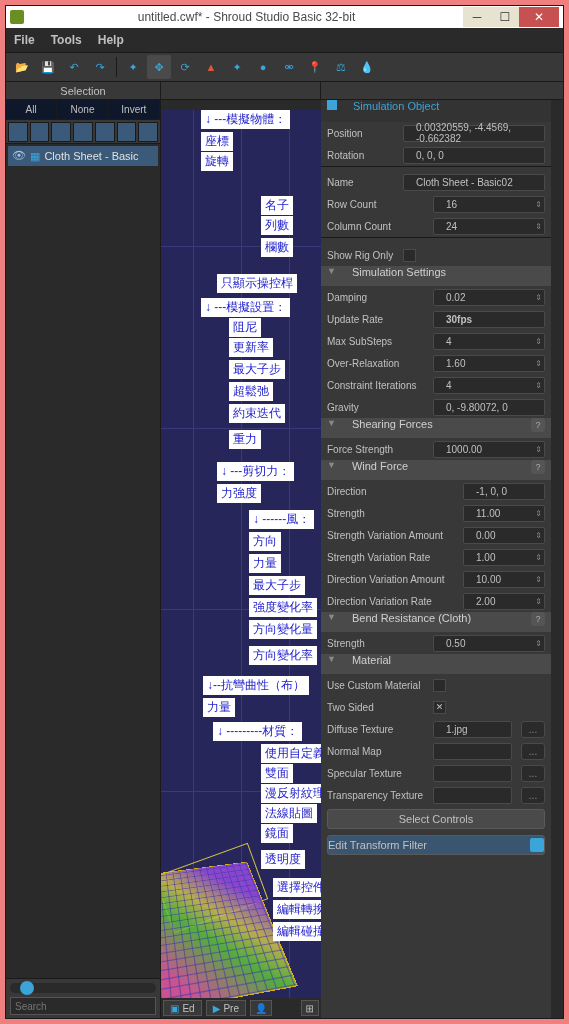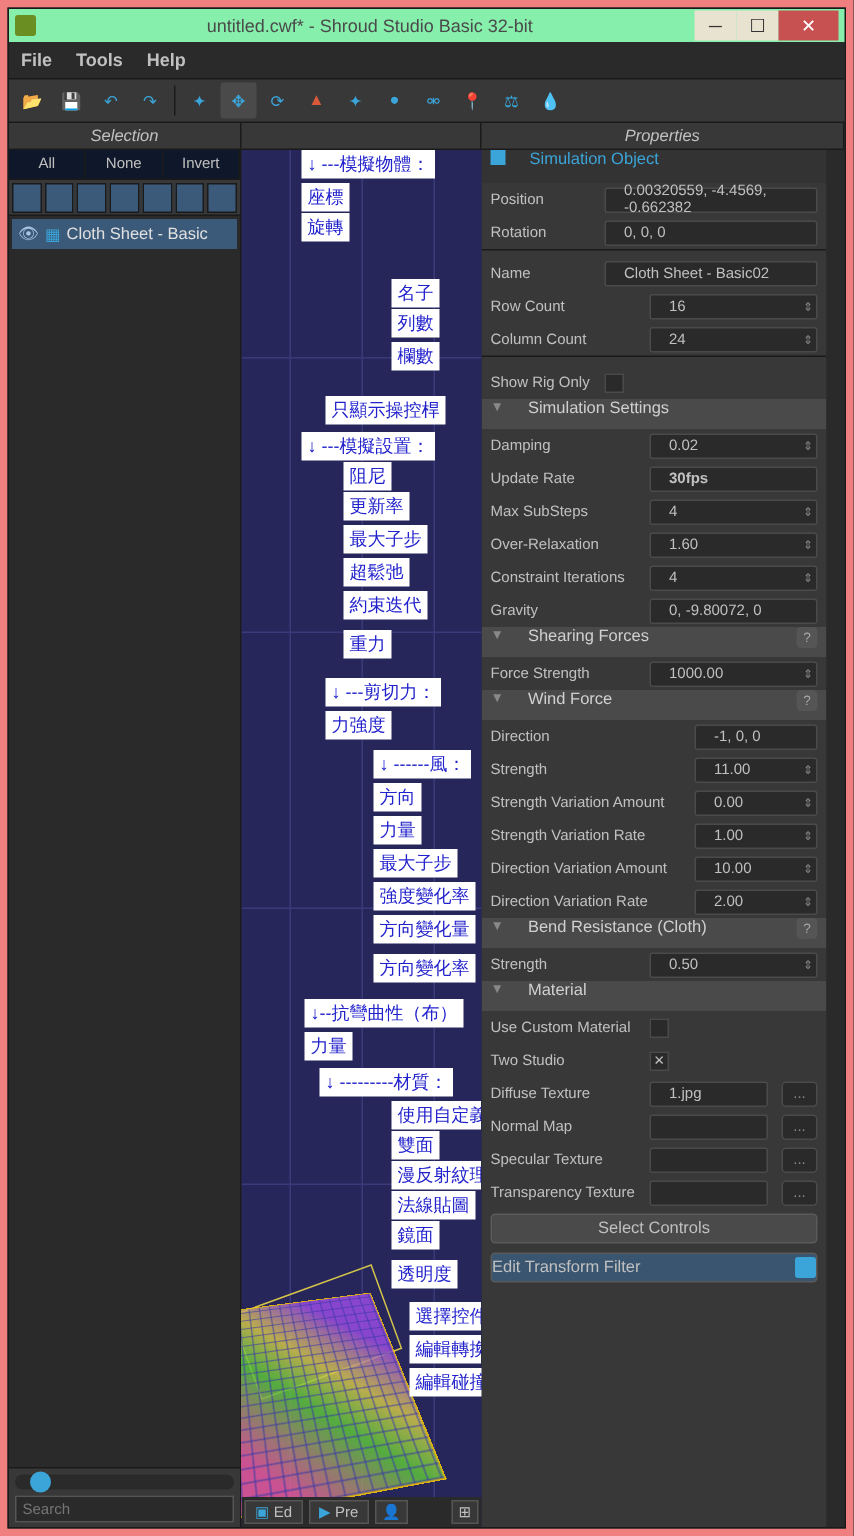--- a/index.html
+++ b/index.html
@@ -1,46 +1,46 @@
 <!DOCTYPE html>
 <html><head>
 <meta charset="utf-8">
 <style>
 * { margin: 0; padding: 0; box-sizing: border-box; font-family: "Segoe UI", Arial, sans-serif; }
 body { background: #f08080; width: 569px; height: 1024px; overflow: hidden; font-size: 11px; }
 .window { position: absolute; top: 5px; left: 5px; right: 5px; bottom: 5px; background: #2a2a2a; border: 1px solid #1a1a1a; display: flex; flex-direction: column; }
-.titlebar { background: #86efac; height: 22px; display: flex; align-items: center; padding: 0 4px; color: #333; font-size: 12px; }
+.titlebar { background: #ffffff; height: 22px; display: flex; align-items: center; padding: 0 4px; color: #333; font-size: 12px; }
 .titlebar-icon { width: 14px; height: 14px; background: #6b8e23; border-radius: 2px; margin-right: 6px; }
 .titlebar-text { flex: 1; text-align: center; color: #4a4a4a; }
 .titlebar-buttons { display: flex; gap: 0; }
 .titlebar-btn { width: 28px; height: 20px; background: #e8e2d0; display: flex; align-items: center; justify-content: center; color: #333; cursor: pointer; }
 .titlebar-btn.close { background: #c75050; color: #fff; width: 40px; }
 .menubar { background: #2a2a2a; height: 24px; display: flex; align-items: center; padding: 0 8px; gap: 16px; color: #c0c0c0; font-size: 12px; }
 .menubar span { cursor: pointer; font-weight: bold; }
 .toolbar { background: #383838; height: 30px; display: flex; align-items: center; padding: 0 4px; gap: 2px; border-top: 1px solid #1a1a1a; border-bottom: 1px solid #1a1a1a; }
 .tool-btn { width: 24px; height: 24px; display: flex; align-items: center; justify-content: center; color: #3ba4d8; cursor: pointer; border-radius: 2px; }
 .tool-btn.active { background: #4a4a4a; }
 .tool-sep { width: 1px; height: 20px; background: #1a1a1a; margin: 0 2px; }
 .panels-header { background: #383838; height: 18px; display: flex; border-bottom: 1px solid #1a1a1a; }
-.panel-title { flex: 1; text-align: center; color: #c0c0c0; font-size: 11px; line-height: 18px; border-right: 1px solid #1a1a1a; font-style: italic; }
+.panel-title { flex: 1; text-align: center; color: #c0c0c0; font-size: 11px; line-height: 18px; border-right: 1px solid #1a1a1a; }
 .panel-title:first-child { flex: 0 0 155px; }
 .main-area { flex: 1; display: flex; overflow: hidden; position: relative; }
 .left-panel { width: 155px; background: #2a2a2a; display: flex; flex-direction: column; border-right: 1px solid #1a1a1a; }
 .sel-tabs { display: flex; background: #0f172a; height: 20px; border-bottom: 1px solid #1a1a1a; }
 .sel-tab { flex: 1; text-align: center; color: #c0c0c0; font-size: 10px; line-height: 20px; cursor: pointer; border-right: 1px solid #1a1a1a; }
 .sel-tools { display: flex; background: #383838; height: 24px; gap: 2px; padding: 2px; border-bottom: 1px solid #1a1a1a; }
 .sel-tool { width: 20px; height: 20px; background: #3b5a7a; border: 1px solid #1a1a1a; cursor: pointer; }
 .sel-list { flex: 1; background: #2a2a2a; padding: 2px; }
 .sel-item { display: flex; align-items: center; height: 20px; background: #3b5a7a; color: #e0e0e0; font-size: 11px; padding: 0 4px; gap: 4px; }
 .sel-item-eye { width: 14px; height: 14px; color: #aac4e6;}
 .left-bottom { height: 40px; background: #383838; border-top: 1px solid #1a1a1a; padding: 4px; }
 .slider { width: 100%; height: 10px; background: #2a2a2a; border-radius: 5px; position: relative; margin-bottom: 4px; }
 .slider-thumb { position: absolute; left: 10px; top: -2px; width: 14px; height: 14px; background: #3ba4d8; border-radius: 7px; }
 .search-box { width: 100%; height: 18px; background: #2a2a2a; border: 1px solid #555; color: #888; padding: 0 4px; font-size: 10px; }
-.viewport { flex: 0 0 160px; background: #27265a; position: relative; overflow: hidden; }
+.viewport { flex: 0 0 160px; background: #27265a; position: relative; overflow: hidden; margin-top: 10px; }
 .viewport-grid { position: absolute; inset: 0; }
 .grid-line-h { position: absolute; left: 0; right: 0; height: 1px; background: #3a3a7a; }
 .grid-line-v { position: absolute; top: 0; bottom: 0; width: 1px; background: #3a3a7a; }
 .annotation { position: absolute; background: #fff; color: #2222cc; font-size: 12px; padding: 1px 4px; white-space: nowrap; font-family: "Microsoft JhengHei", sans-serif; }
 .viewport-bottom { position: absolute; bottom: 0; left: 0; right: 0; height: 20px; background: #2a2a2a; display: flex; align-items: center; gap: 4px; padding: 0 2px; }
 .vp-btn { height: 16px; padding: 0 6px; background: #383838; color: #c0c0c0; font-size: 10px; border: 1px solid #555; cursor: pointer; display: flex; align-items: center; gap: 3px; }
 .right-panel { flex: 1; background: #383838; overflow-y: auto; overflow-x: hidden; display: flex; flex-direction: column; }
 .prop-section { border-bottom: 1px solid #1a1a1a; }
 .prop-header { background: #4a4a4a; height: 20px; display: flex; padding: 0 6px; color: #d0d0d0; font-size: 11px; gap: 16px; }
 .prop-header.obj { background: #333; height: 22px; color: #3ba4d8; }
@@ -94,21 +94,20 @@
     <div class="tool-btn">●</div>
     <div class="tool-btn">⚮</div>
     <div class="tool-btn">📍</div>
     <div class="tool-btn">⚖</div>
     <div class="tool-btn">💧</div>
   </div>
 
   <div class="panels-header">
     <div class="panel-title">Selection</div>
     <div class="panel-title" style="flex:0 0 160px;border-right:1px solid #1a1a1a"></div>
-    <div class="panel-title">Properties</div>
   </div>
 
   <div class="main-area">
 
     <div class="left-panel">
       <div class="sel-tabs">
         <div class="sel-tab">All</div>
         <div class="sel-tab">None</div>
         <div class="sel-tab">Invert</div>
       </div>
@@ -319,21 +318,21 @@
 
       <div class="prop-header">
           <span class="chev">▼</span>
           <span>Material</span>
         </div>
       <div class="prop-row">
           <div class="prop-label">Use Custom Material</div>
           <div class="prop-check"></div>
         </div>
       <div class="prop-row">
-          <div class="prop-label">Two Studio</div>
+          <div class="prop-label">Two Sided</div>
           <div class="prop-check">✕</div>
         </div>
       <div class="prop-row">
           <div class="prop-label">Diffuse Texture</div>
           <div class="prop-value">1.jpg</div>
           <div class="prop-btn-sm">...</div>
         </div>
       <div class="prop-row">
           <div class="prop-label">Normal Map</div>
           <div class="prop-value"></div>

